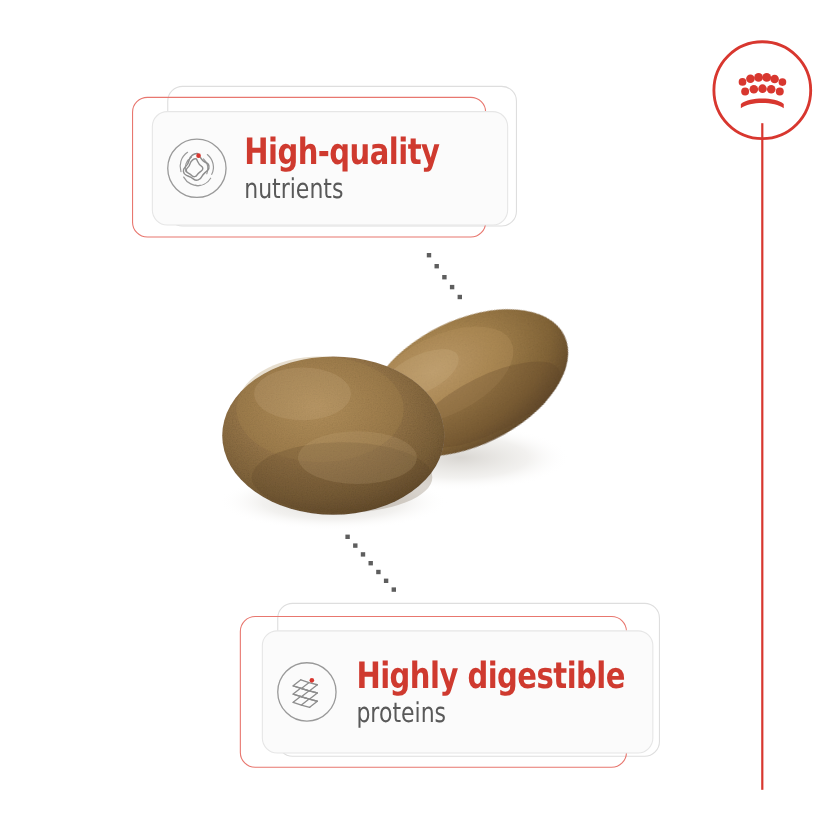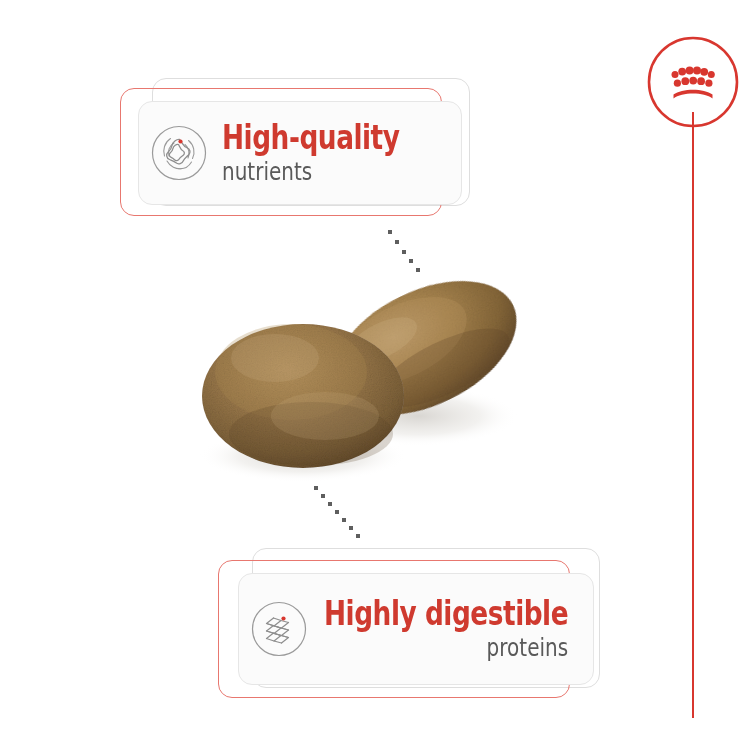--- a/index.html
+++ b/index.html
@@ -106,21 +106,21 @@
   #card-nutrients .card-text   { margin-left: 14px; }
 
   
   #card-proteins             { left: 218px; top: 548px; width: 386px; height: 152px; }
   #card-proteins .layer-back   { left: 34px; top: 0px;   width: 348px; height: 140px; }
   #card-proteins .layer-red    { left: 0px;  top: 12px;  width: 352px; height: 138px; }
   #card-proteins .layer-front  { left: 20px; top: 25px;  width: 356px; height: 112px; }
   #card-proteins .card-content { left: 32px; top: 32px;  width: 336px; height: 98px; }
   #card-proteins .card-title   { font-size: 33px; }
   #card-proteins .card-sub     { font-size: 25px; margin-top: 5px; }
-  #card-proteins .card-text    { margin-left: 16px; text-align: right; }
+  #card-proteins .card-text    { margin-left: 16px; }
 
   
   .connector {
     position: absolute;
   }
   .connector svg { display: block; }
 
   
   #kibble {
     position: absolute;

